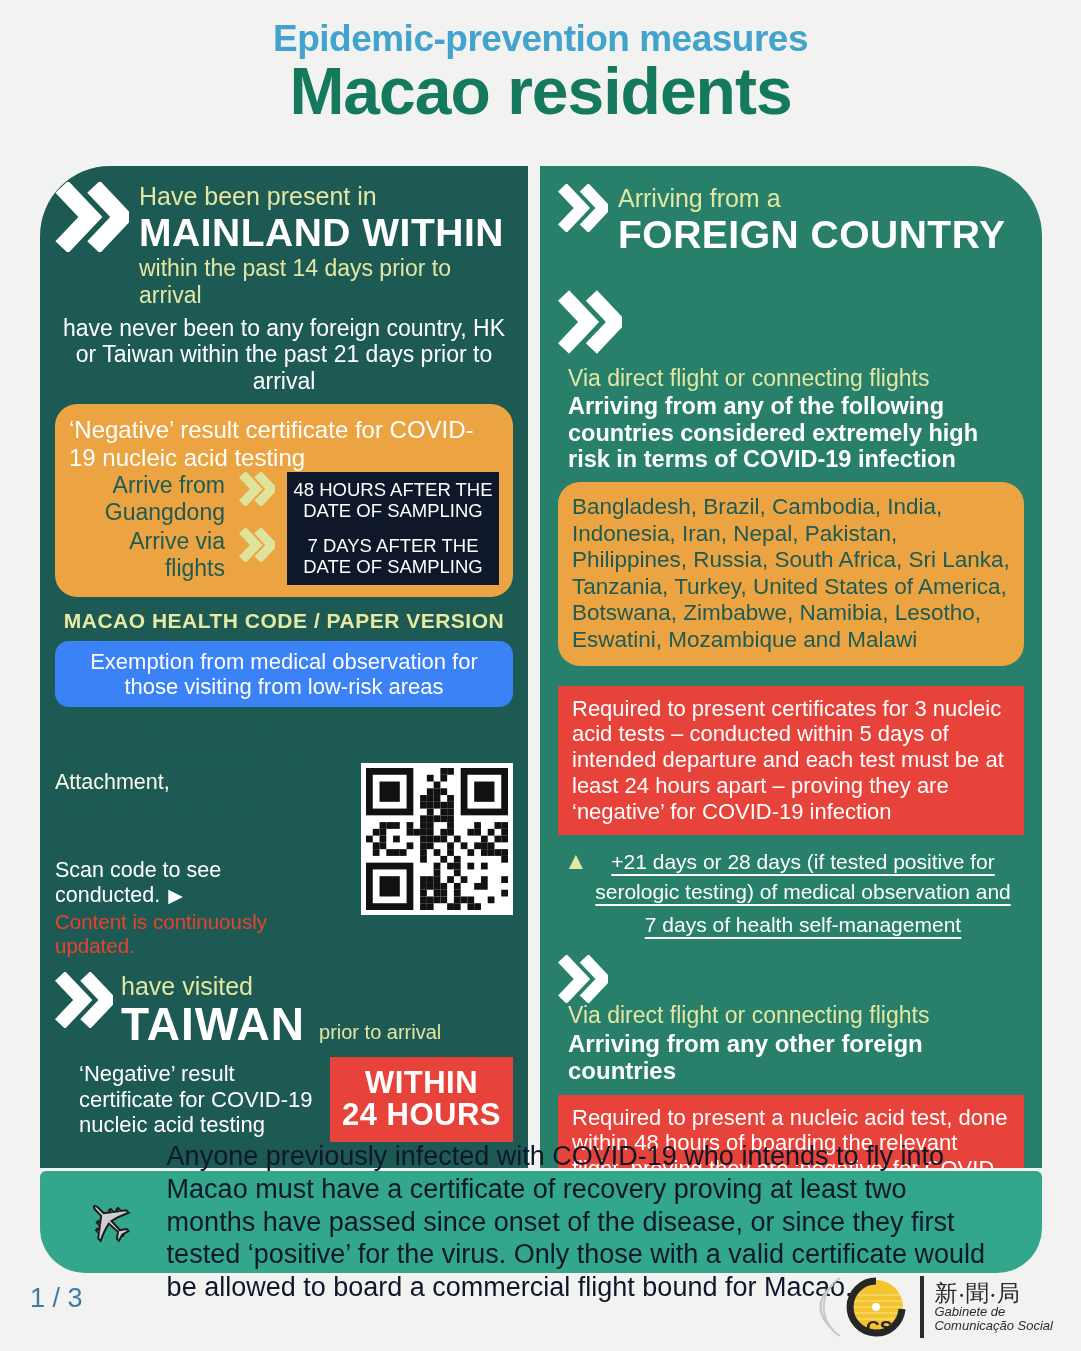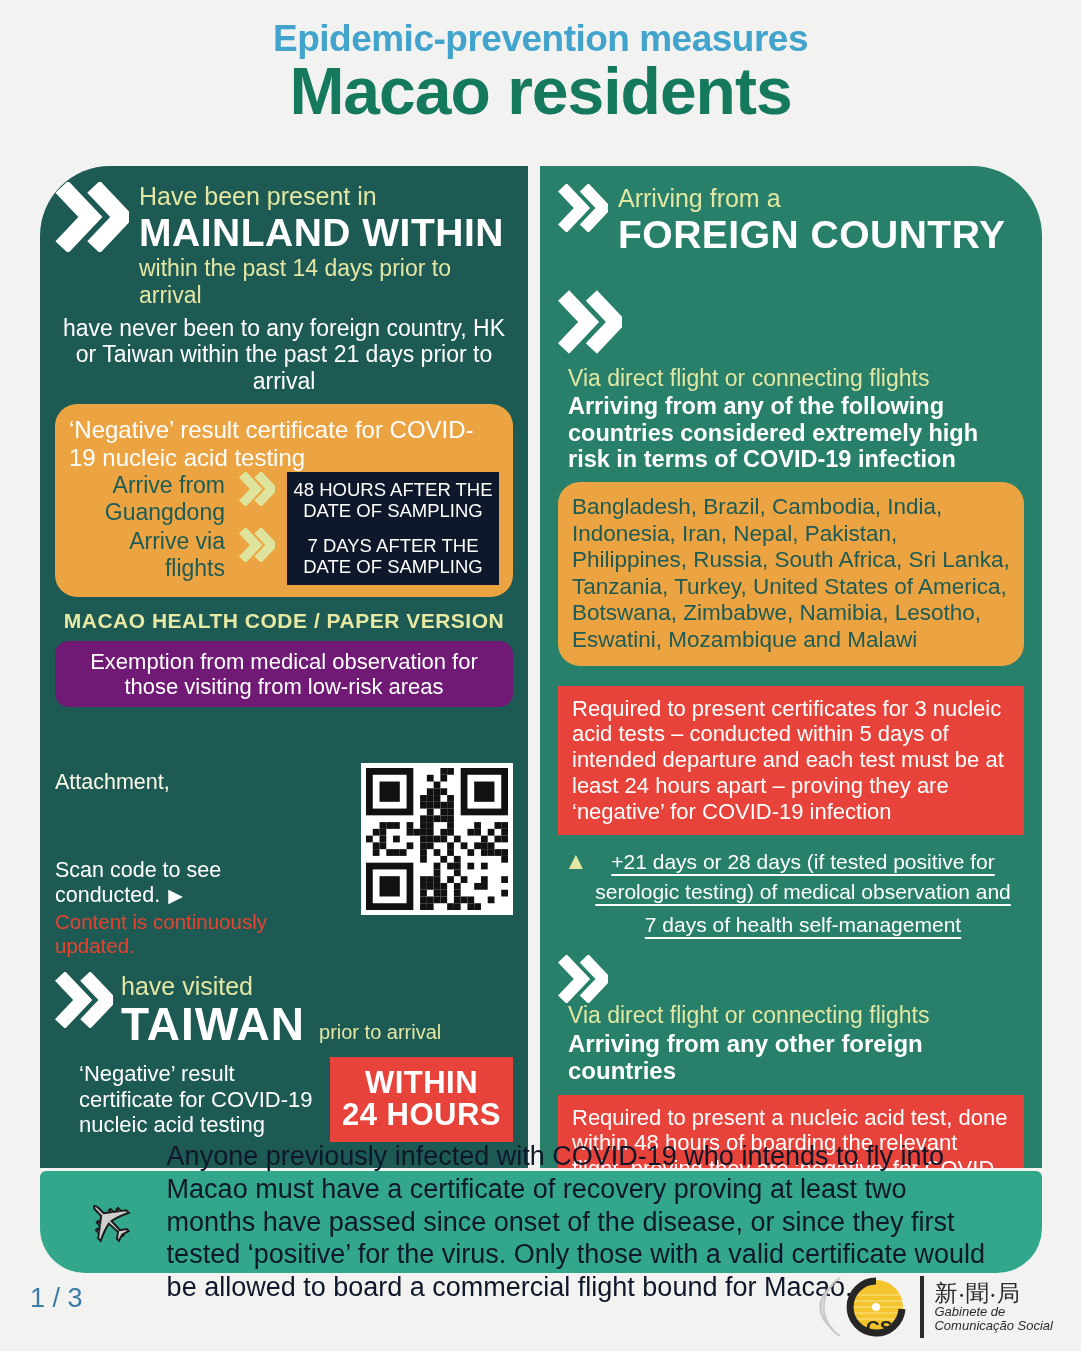--- a/index.html
+++ b/index.html
@@ -38,21 +38,21 @@
   .center-note{font-size:23px; color:#fff; text-align:center; line-height:1.15; margin:6px 2px 10px 2px;}
 
   .obox{background:#eba441; border-radius:22px; padding:12px 14px; box-sizing:border-box;}
   .obox-title{color:#fff; font-size:24px; line-height:1.15;}
   .cert-row{display:flex; align-items:flex-start; gap:6px;}
   .cert-label{flex:1; text-align:right; color:#1d5b55; font-size:23px; padding-right:8px;}
   .rbadge{flex:none; width:200px; background:#0f172a; color:#fff; text-align:center; font-size:18.5px; line-height:1.15; padding:7px 6px; margin-left:6px;}
 
   .hc-line{text-align:center; color:#e8e9a2; font-weight:bold; font-size:21px; letter-spacing:0.5px; margin:12px 0 8px 0;}
 
-  .gbox{background:#701a75; border-radius:14px; color:#fff; font-size:22px; text-align:center; line-height:1.15; padding:8px 10px;}
+  .gbox{background:#3b82f6; border-radius:14px; color:#fff; font-size:22px; text-align:center; line-height:1.15; padding:8px 10px;}
 
   .attach{margin-top:12px; display:flex; gap:12px;}
   .attach-left{flex:1;}
   .attach-p{font-size:21.5px; line-height:1.18; color:#1d5b55; margin:0;}
   .attach-hl{color:#fdfbe8;}
   .attach-scan{color:#fff; font-size:21.5px; margin-top:12px;}
   .attach-play{color:#fff; font-size:19px; margin-left:8px;}
   .attach-upd{color:#e8432f; font-size:20.5px; margin-top:2px;}
   .qr-box{flex:none; background:#fff; width:142px; height:142px; padding:5px; align-self:center;}
   .qr-box svg{display:block; width:142px; height:142px;}

